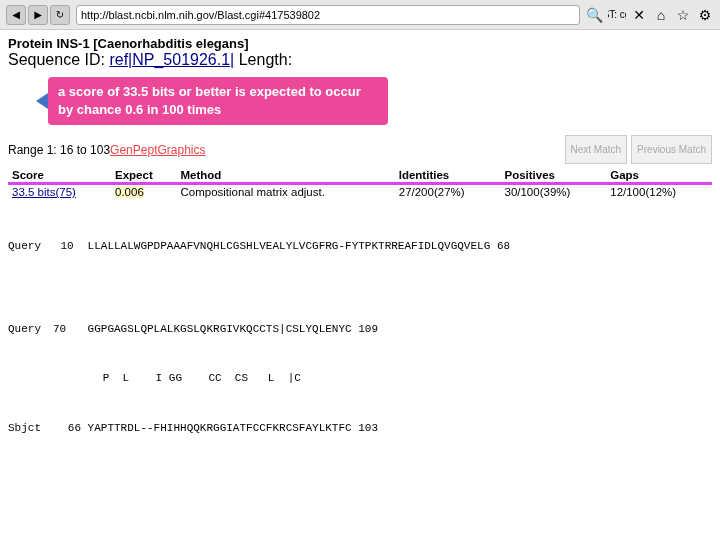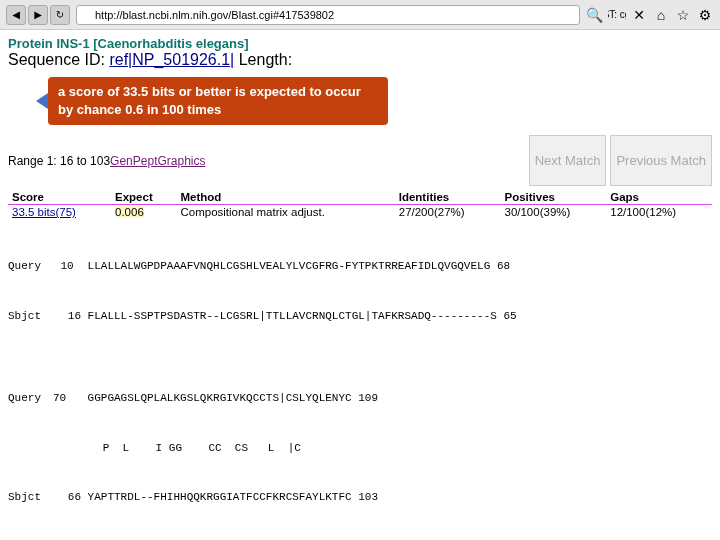--- a/index.html
+++ b/index.html
@@ -37,21 +37,21 @@
       justify-content: center;
       font-size: 10px;
       cursor: pointer;
     }
     .url-bar {
       flex: 1;
       height: 20px;
       border: 1px solid #aaa;
       border-radius: 3px;
       background: #fff;
-      padding: 0 18px;
+      padding: 0 4px;
       font-size: 11px;
     }
     .browser-icons {
       display: flex;
       gap: 4px;
     }
     .browser-icon {
       width: 18px;
       height: 18px;
       display: flex;
@@ -64,70 +64,70 @@
     .content {
       padding: 6px 8px;
       overflow-y: auto;
       height: calc(540px - 30px);
       background: #fff;
     }
 
     .protein-header {
       font-size: 13px;
       font-weight: bold;
-      color: #0f766e;
+      color: #000000;
       margin-bottom: 2px;
     }
     .seq-id {
       font-size: 16px;
       color: #000;
       margin-bottom: 4px;
     }
     .seq-id a {
       color: #00008b;
       text-decoration: underline;
     }
     .range-line {
       font-size: 12px;
       margin-bottom: 4px;
       display: flex;
       align-items: center;
     }
     .range-line a {
-      color: #701a75;
+      color: #ef4444;
       text-decoration: underline;
     }
     .match-buttons {
       margin-left: auto;
       display: flex;
       gap: 4px;
       align-items: center;
     }
     .match-btn {
-      font-size: 13px;
+      font-size: 10px;
       color: #555;
       background: #f0f0f0;
       border: 1px solid #ccc;
-      padding: 17px 5px;
+      padding: 8px 5px;
       cursor: pointer;
     }
     .match-btn.disabled {
       color: #aaa;
     }
 
     
     .score-table {
       width: 100%;
       border-collapse: collapse;
       margin-bottom: 6px;
       font-size: 11.5px;
     }
     .score-table th {
       text-align: left;
-      border-bottom: 1px solid #d946ef;
+      border-bottom: 3px solid #d946ef;
       padding: 1px 4px;
       color: #000;
     }
     .score-table td {
       padding: 1px 4px;
       vertical-align: top;
     }
     .score-link {
       color: #00008b;
       text-decoration: underline;
@@ -143,21 +143,21 @@
       font-family: 'Courier New', monospace;
       font-size: 11px;
       margin-bottom: 8px;
       white-space: pre;
       line-height: 1.5;
     }
 
     
     .tooltip-box {
       display: inline-block;
-      background: #c2410c;
+      background: #ec4899;
       color: #fff;
       padding: 6px 10px;
       border-radius: 4px;
       font-size: 13px;
       font-weight: bold;
       max-width: 340px;
       line-height: 1.4;
       position: relative;
       margin: 4px 0 6px 40px;
     }
@@ -239,20 +239,19 @@
         <td>Compositional matrix adjust.</td>
         <td>27/200(27%)</td>
         <td>30/100(39%)</td>
         <td>12/100(12%)</td>
       </tr>
     </tbody>
   </table>
 
   <div class="alignment-block">
     <div><span style="display:inline-block;width:45px;">Query</span><span style="display:inline-block;width:28px;text-align:center;">10</span> <span>LLALLALWGPDPAAAFVNQHLCGSHLVEALYLVCGFRG-FYTPKTRREAFIDLQVGQVELG</span> <span>68</span></div>
-    <div><span style="display:inline-block;width:45px;">Sbjct</span><span style="display:inline-block;width:28px;text-align:right;">16</span> <span>FLALLL-SSPTPSDASTR--LCGSRL|TTLLAVCRNQLCTGL|TAFKRSADQ---------S</span> <span>65</span></div>
     <br>
     <div><span style="display:inline-block;width:45px;">Query</span><span style="display:inline-block;width:28px;text-align:left;">70</span> <span>GGPGAGSLQPLALKGSLQKRGIVKQCCTS|CSLYQLENYC</span> <span>109</span></div>
     <div><span style="display:inline-block;width:75px;"></span><span>   P  L    I GG    CC  CS   L  |C</span></div>
     <div><span style="display:inline-block;width:45px;">Sbjct</span><span style="display:inline-block;width:28px;text-align:right;">66</span> <span>YAPTTRDL--FHIHHQQKRGGIATFCCFKRCSFAYLKTFC</span> <span>103</span></div>
   </div>
 
 </div>
 
 </body></html>

